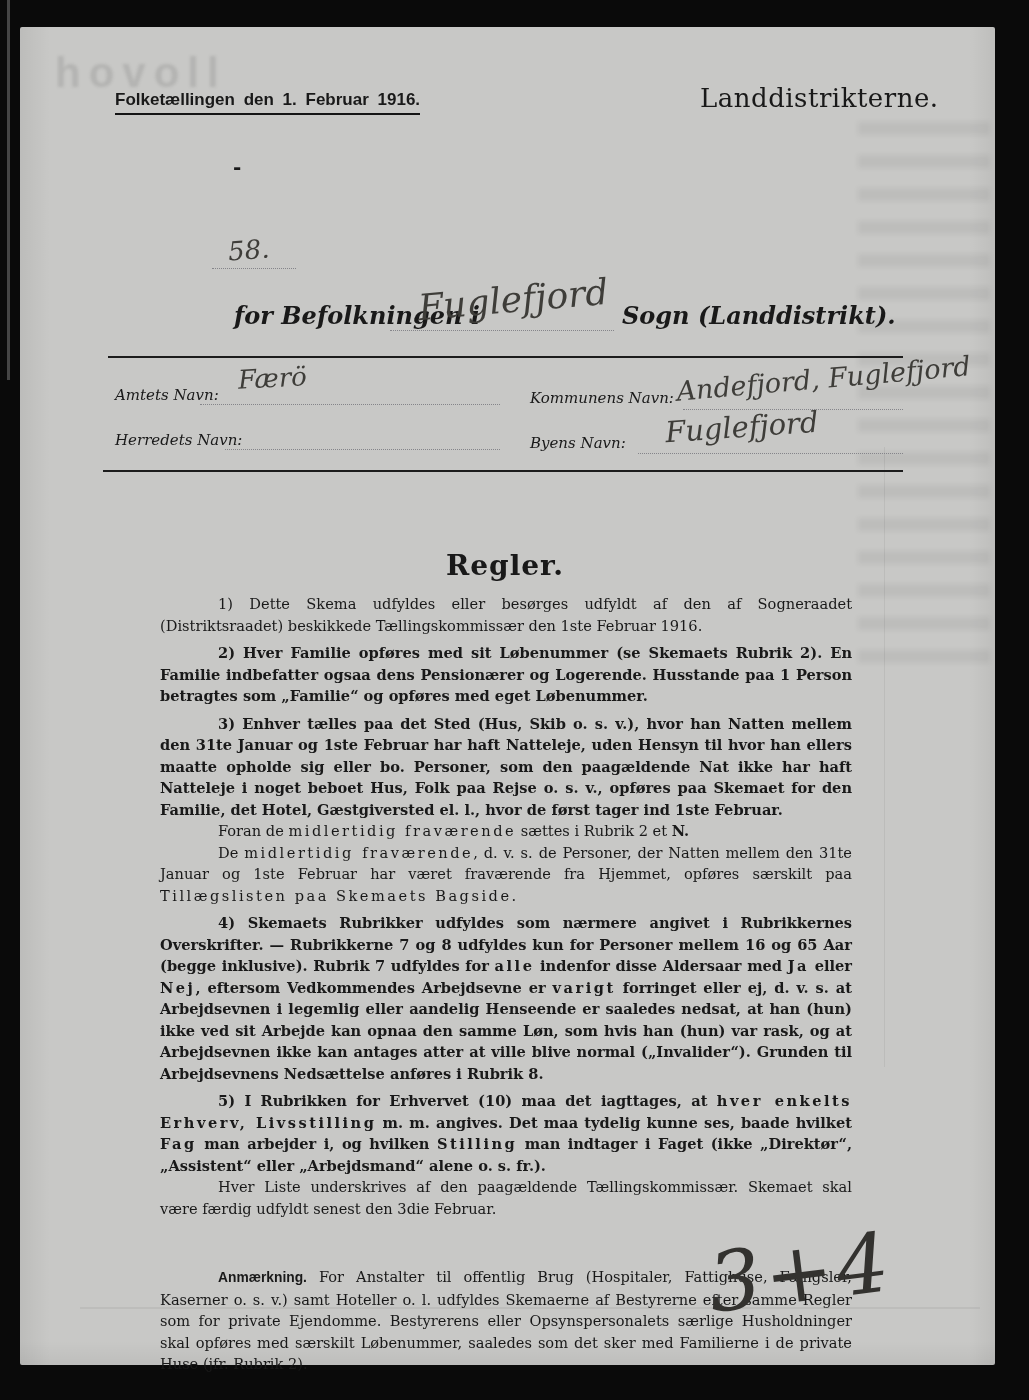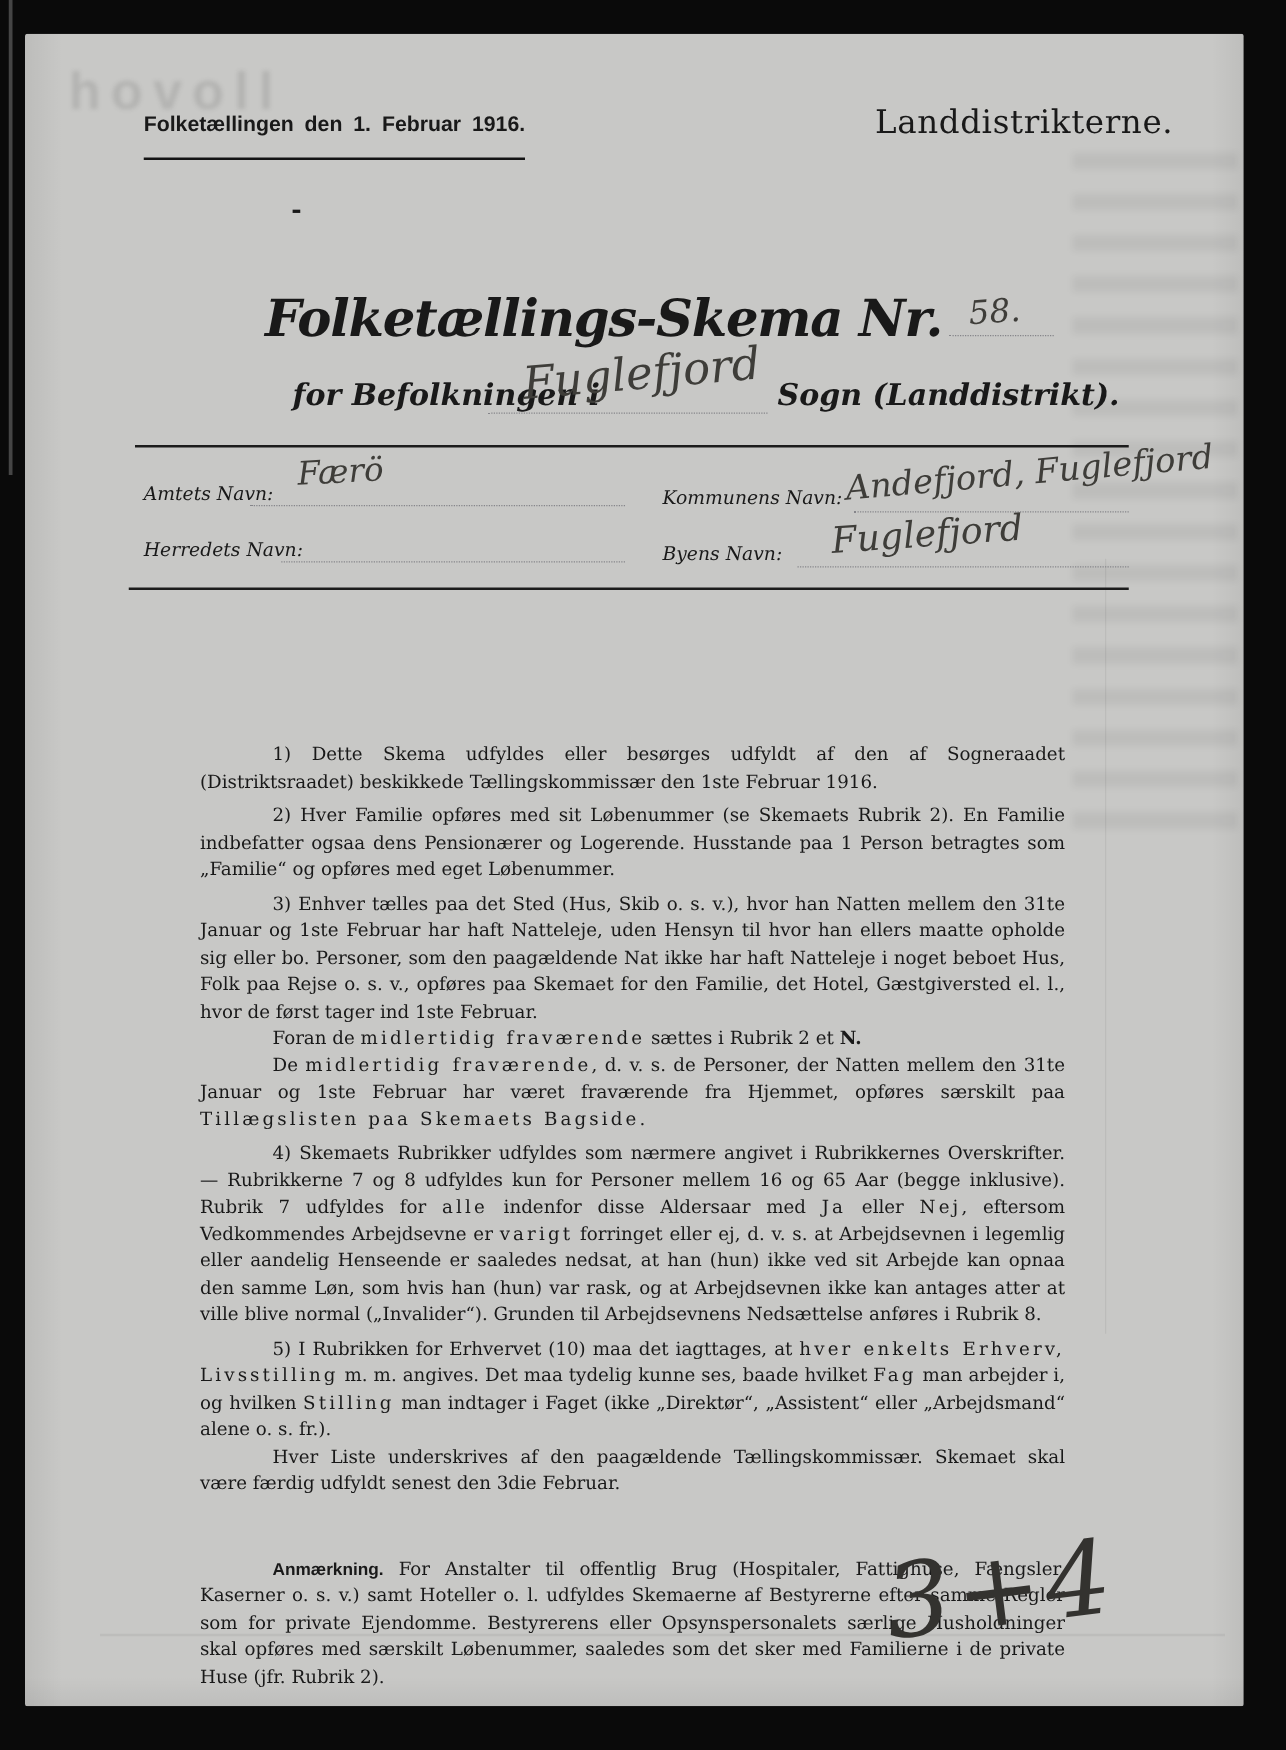--- a/index.html
+++ b/index.html
@@ -15,21 +15,21 @@
   .ink{color:var(--ink,#191919);}
   
   #ghost-text{left:35px;top:22px;font-family:"Liberation Sans",sans-serif;font-weight:bold;font-size:42px;
       color:rgba(50,50,50,.13);letter-spacing:8px;filter:blur(1.5px);}
   #ghost-bands{left:838px;top:95px;width:132px;height:560px;filter:blur(2.5px);
       background:repeating-linear-gradient(180deg,rgba(0,0,0,.05) 0 13px,rgba(0,0,0,0) 13px 33px);}
   #ghost-fold{left:864px;top:420px;width:1px;height:620px;background:rgba(0,0,0,.06);}
   #ghost-streak{left:60px;top:1280px;width:900px;height:2px;background:rgba(0,0,0,.05);}
   
   #header-left{left:95px;top:63px;font-family:"Liberation Sans",sans-serif;font-weight:bold;font-size:17px;
-      word-spacing:4px;border-bottom:2px solid #141414;padding-bottom:16px;}
+      word-spacing:4px;border-bottom:2px solid #141414;padding-bottom:3px;}
   #header-right{left:680px;top:56px;font-weight:normal;font-size:26px;letter-spacing:.5px;}
   #dash-mark{left:213px;top:128px;font-weight:bold;font-size:20px;}
   
   #title-row{left:192px;top:190px;white-space:nowrap;}
   #title-printed{font-weight:bold;font-style:italic;font-size:41px;letter-spacing:-1px;}
   #title-number-wrap{display:inline-block;position:relative;width:84px;height:52px;vertical-align:baseline;}
   #title-number-line{position:absolute;left:0;bottom:0;width:100%;border-bottom:1.5px dotted #85858a;}
   .hw{font-style:italic;color:var(--hand,#3e3d39);}
   #title-number{position:absolute;left:16px;bottom:4px;font-size:26px;transform:rotate(-4deg);}
   
@@ -49,21 +49,21 @@
   #kommune-label{left:510px;top:362px;} #kommune-line{left:663px;top:382px;width:220px;}
   #kommune-value{left:656px;top:336px;font-size:27px;transform:rotate(-5deg);white-space:nowrap;}
   #herred-label{left:95px;top:404px;text-align:right;}  #herred-line{left:205px;top:422px;width:275px;}
   #herred-value{left:260px;top:384px;font-size:26px;}
   #by-label{left:510px;top:407px;}     #by-line{left:618px;top:426px;width:265px;}
   #by-value{left:645px;top:383px;font-size:29px;transform:rotate(-4deg);white-space:nowrap;}
   
   #rules-heading{left:140px;top:522px;width:690px;text-align:center;font-weight:bold;font-size:28px;letter-spacing:1px;}
   #rules-paragraphs{left:140px;top:566px;width:692px;font-size:14.6px;line-height:21.5px;text-align:justify;}
   .rule-para{margin:0;text-indent:58px;}
-  .gap-md{margin-top:6px;}
+  .gap-md{margin-top:6px;font-weight:bold;}
   .gap-lg{margin-top:47px;}
   .seg-sp{letter-spacing:2.5px;}
   .seg-b{font-weight:bold;}
   .seg-bs{font-weight:bold;font-family:"Liberation Sans",sans-serif;font-size:13.8px;}
   
   #page-number-hw{left:688px;top:1198px;font-size:82px;transform:rotate(-7deg);color:#33322f;letter-spacing:4px;}
 </style>
 </head>
 <body>
 
@@ -75,21 +75,20 @@
     <div class="abs" id="ghost-text">hovoll</div>
     <div class="abs" id="ghost-bands"></div>
     <div class="abs" id="ghost-fold"></div>
     <div class="abs" id="ghost-streak"></div>
 
     <div class="abs ink" id="header-left">Folketællingen den 1. Februar 1916.</div>
     <div class="abs ink" id="header-right">Landdistrikterne.</div>
     <div class="abs ink" id="dash-mark">-</div>
 
     <div class="abs" id="title-row">
-      <span class="ink" id="title-printed">Folketællings-Skema Nr.</span>
       <span id="title-number-wrap">
         <span id="title-number-line" class="dotline"></span>
         <span class="hw" id="title-number">58.</span>
       </span>
     </div>
 
     <div class="abs ink" id="subtitle-prefix">for Befolkningen i</div>
     <div class="abs dotline" id="subtitle-line"></div>
     <div class="abs hw" id="subtitle-hw">Fuglefjord</div>
     <div class="abs ink" id="subtitle-suffix">Sogn (Landdistrikt).</div>
@@ -107,20 +106,21 @@
     <div class="abs ink field-label" id="herred-label">Herredets Navn:</div>
     <div class="abs dotline" id="herred-line"></div>
     <div class="abs hw" id="herred-value"></div>
 
     <div class="abs ink field-label" id="by-label">Byens Navn:</div>
     <div class="abs dotline" id="by-line"></div>
     <div class="abs hw" id="by-value">Fuglefjord</div>
 
     <div class="abs hrule" id="rule-bottom"></div>
 
+    <div class="abs ink" id="rules-heading">Regler.</div>
     <div class="abs ink" id="rules-paragraphs">
         <p class="rule-para"><span>1) Dette Skema udfyldes eller besørges udfyldt af den af Sogneraadet (Distriktsraadet) beskikkede Tællingskommissær den 1ste Februar 1916.</span></p>
         <p class="rule-para gap-md"><span>2) Hver Familie opføres med sit Løbenummer (se Skemaets Rubrik 2).  En Familie indbefatter ogsaa dens Pensionærer og Logerende.  Husstande paa 1 Person betragtes som „Familie“ og opføres med eget Løbenummer.</span></p>
         <p class="rule-para gap-md"><span>3) Enhver tælles paa det Sted (Hus, Skib o. s. v.), hvor han Natten mellem den 31te Januar og 1ste Februar har haft Natteleje, uden Hensyn til hvor han ellers maatte opholde sig eller bo.  Personer, som den paagældende Nat ikke har haft Natteleje i noget beboet Hus, Folk paa Rejse o. s. v., opføres paa Skemaet for den Familie, det Hotel, Gæstgiversted el. l., hvor de først tager ind 1ste Februar.</span></p>
         <p class="rule-para"><span>Foran de </span><span class="seg-sp">midlertidig fraværende</span><span> sættes i Rubrik 2 et </span><span class="seg-b">N.</span></p>
         <p class="rule-para"><span>De </span><span class="seg-sp">midlertidig fraværende</span><span>, d. v. s. de Personer, der Natten mellem den 31te Januar og 1ste Februar har været fraværende fra Hjemmet, opføres særskilt paa </span><span class="seg-sp">Tillægslisten paa Skemaets Bagside.</span></p>
         <p class="rule-para gap-md"><span>4) Skemaets Rubrikker udfyldes som nærmere angivet i Rubrikkernes Overskrifter. — Rubrikkerne 7 og 8 udfyldes kun for Personer mellem 16 og 65 Aar (begge inklusive).  Rubrik 7 udfyldes for </span><span class="seg-sp">alle</span><span> indenfor disse Aldersaar med </span><span class="seg-sp">Ja</span><span> eller </span><span class="seg-sp">Nej</span><span>, eftersom Vedkommendes Arbejdsevne er </span><span class="seg-sp">varigt</span><span> forringet eller ej, d. v. s. at Arbejdsevnen i legemlig eller aandelig Henseende er saaledes nedsat, at han (hun) ikke ved sit Arbejde kan opnaa den samme Løn, som hvis han (hun) var rask, og at Arbejdsevnen ikke kan antages atter at ville blive normal („Invalider“).  Grunden til Arbejdsevnens Nedsættelse anføres i Rubrik 8.</span></p>
         <p class="rule-para gap-md"><span>5) I Rubrikken for Erhvervet (10) maa det iagttages, at </span><span class="seg-sp">hver enkelts Erhverv, Livsstilling</span><span> m. m. angives.  Det maa tydelig kunne ses, baade hvilket </span><span class="seg-sp">Fag</span><span> man arbejder i, og hvilken </span><span class="seg-sp">Stilling</span><span> man indtager i Faget (ikke „Direktør“, „Assistent“ eller „Arbejdsmand“ alene o. s. fr.).</span></p>
         <p class="rule-para"><span>Hver Liste underskrives af den paagældende Tællingskommissær.  Skemaet skal være færdig udfyldt senest den 3die Februar.</span></p>
         <p class="rule-para gap-lg"><span class="seg-bs">Anmærkning.</span><span>  For Anstalter til offentlig Brug (Hospitaler, Fattighuse, Fængsler, Kaserner o. s. v.) samt Hoteller o. l. udfyldes Skemaerne af Bestyrerne efter samme Regler som for private Ejendomme.  Bestyrerens eller Opsynspersonalets særlige Husholdninger skal opføres med særskilt Løbenummer, saaledes som det sker med Familierne i de private Huse (jfr. Rubrik 2).</span></p>

